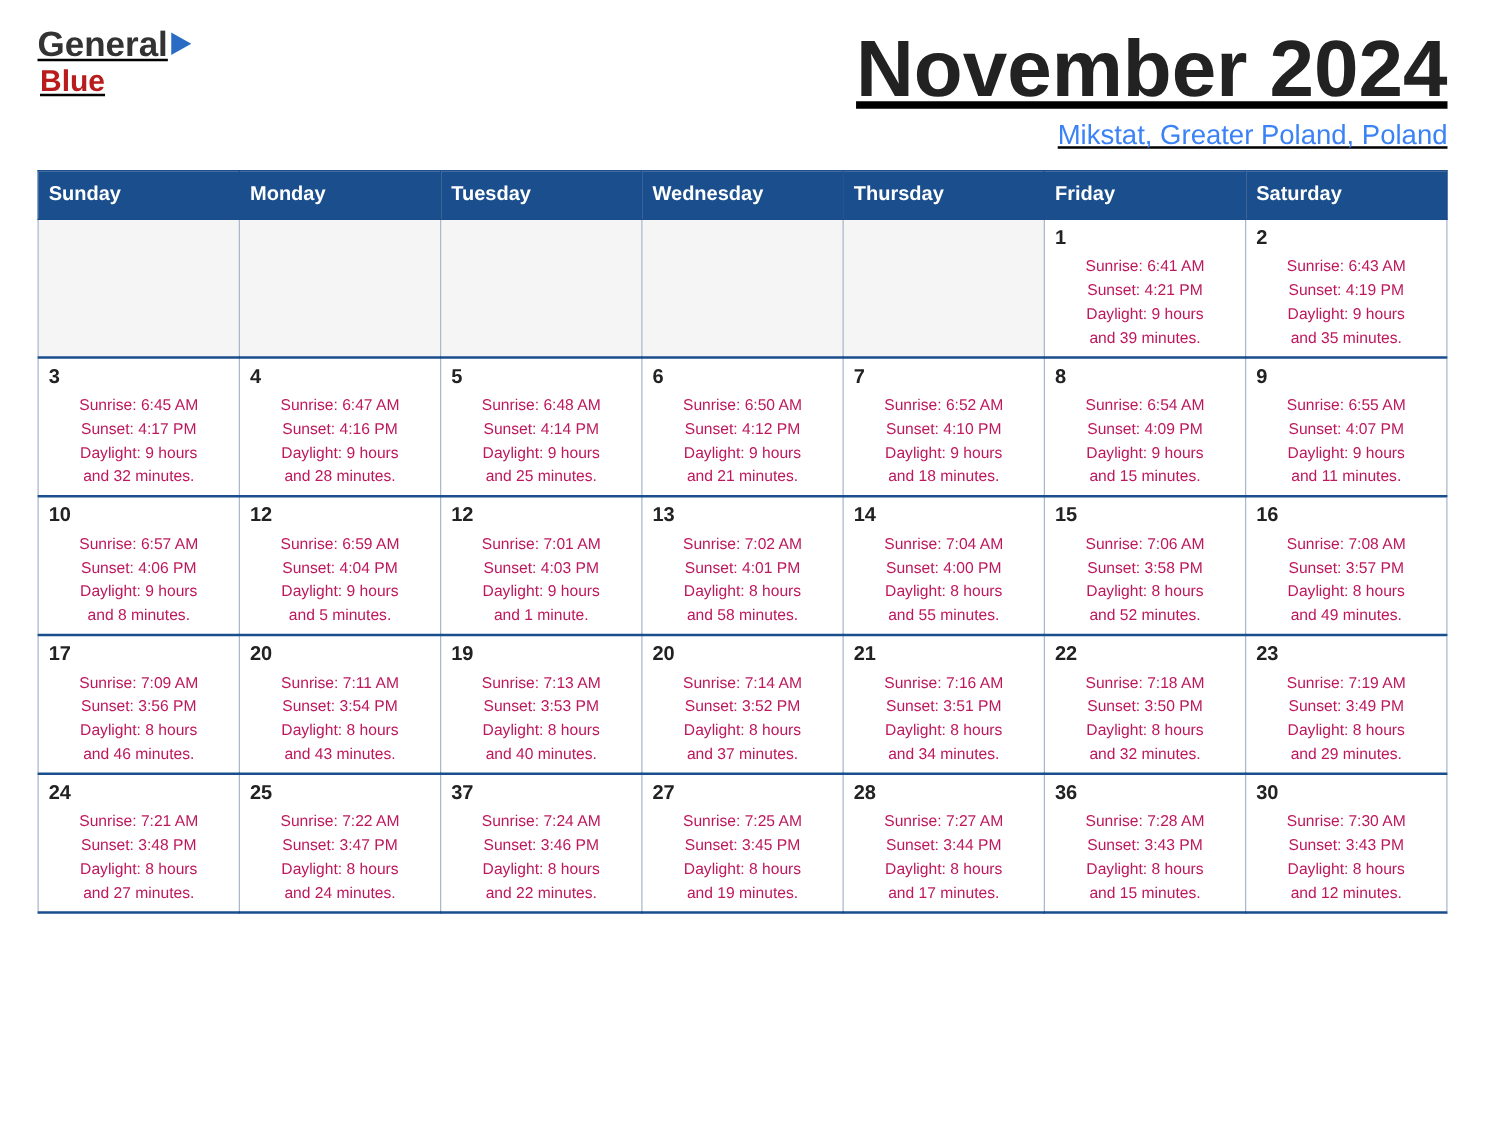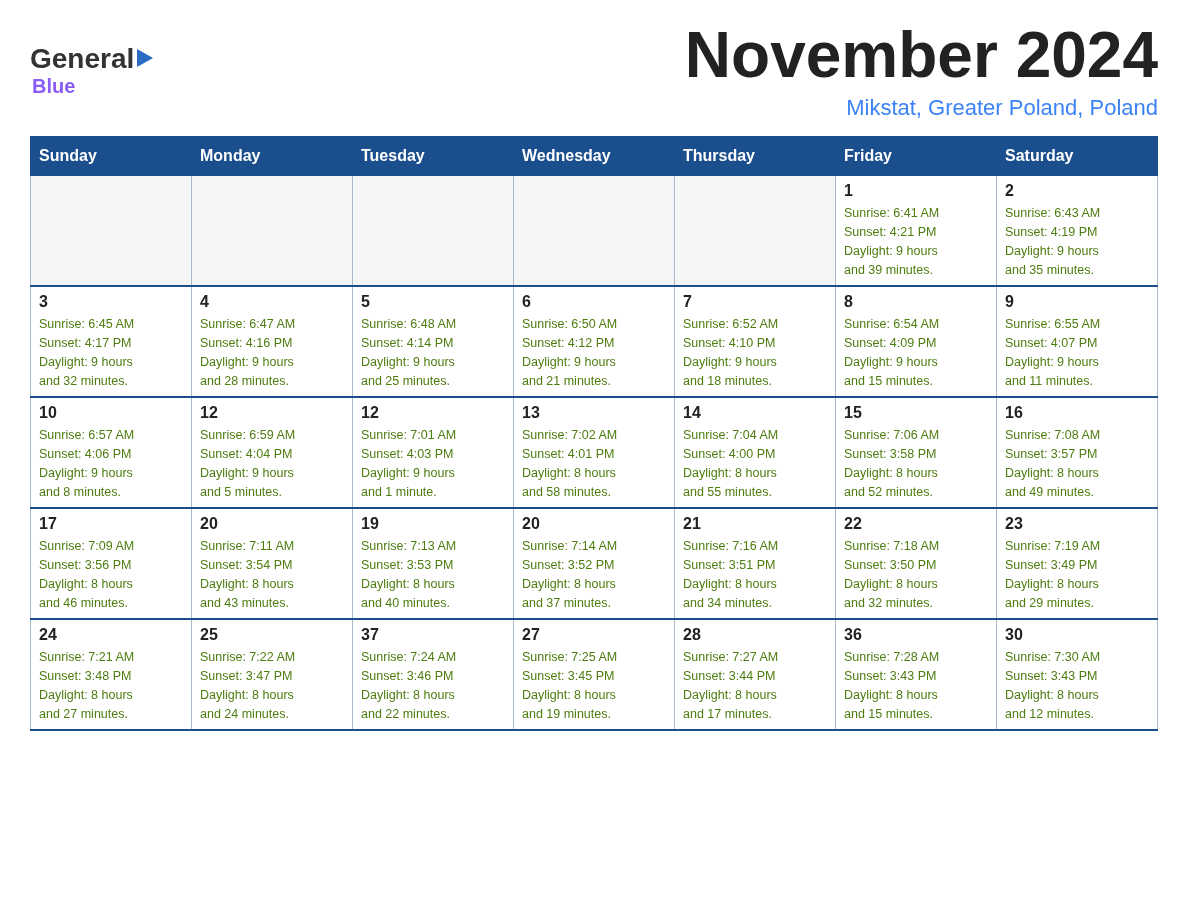--- a/index.html
+++ b/index.html
@@ -6,21 +6,22 @@
     body {
       font-family: Arial, sans-serif;
       background: #ffffff;
       padding: 20px 30px;
       width: 1188px;
       min-height: 918px;
     }
     .header-row {
       display: flex;
       justify-content: space-between;
-      align-items: center;
+      align-items: flex-start;
+      text-decoration: underline;
     }
     .title-section {
       text-align: right;
     }
     .main-title {
       font-size: 64px;
       font-weight: bold;
       color: #222;
       line-height: 1.1;
     }
@@ -58,22 +59,23 @@
     }
     .day-number {
       font-size: 16px;
       font-weight: bold;
       color: #222;
       margin-bottom: 4px;
       display: block;
     }
     .day-info {
       font-size: 12.5px;
-      color: #4d7c0f;
+      color: #be185d;
       line-height: 1.5;
+      text-align: center;
     }
     .calendar tbody tr {
       border-bottom: 2px solid #1a4e8c;
     }
 
     
     .logo-container {
       display: flex;
       flex-direction: column;
     }
@@ -88,23 +90,23 @@
       display: inline-block;
       width: 0;
       height: 0;
       border-top: 9px solid transparent;
       border-bottom: 9px solid transparent;
       border-left: 16px solid #2a6cc4;
       margin-left: 3px;
       margin-bottom: 2px;
     }
     .logo-line2 {
-      font-size: 20px;
-      font-weight: bold;
-      color: #8b5cf6;
+      font-size: 24px;
+      font-weight: bold;
+      color: #b91c1c;
       margin-left: 2px;
     }
   </style>
 </head>
 <body>
 
 <div class="header-row">
   <div class="logo-container">
     <div class="logo-line1">
       <span>General</span>

